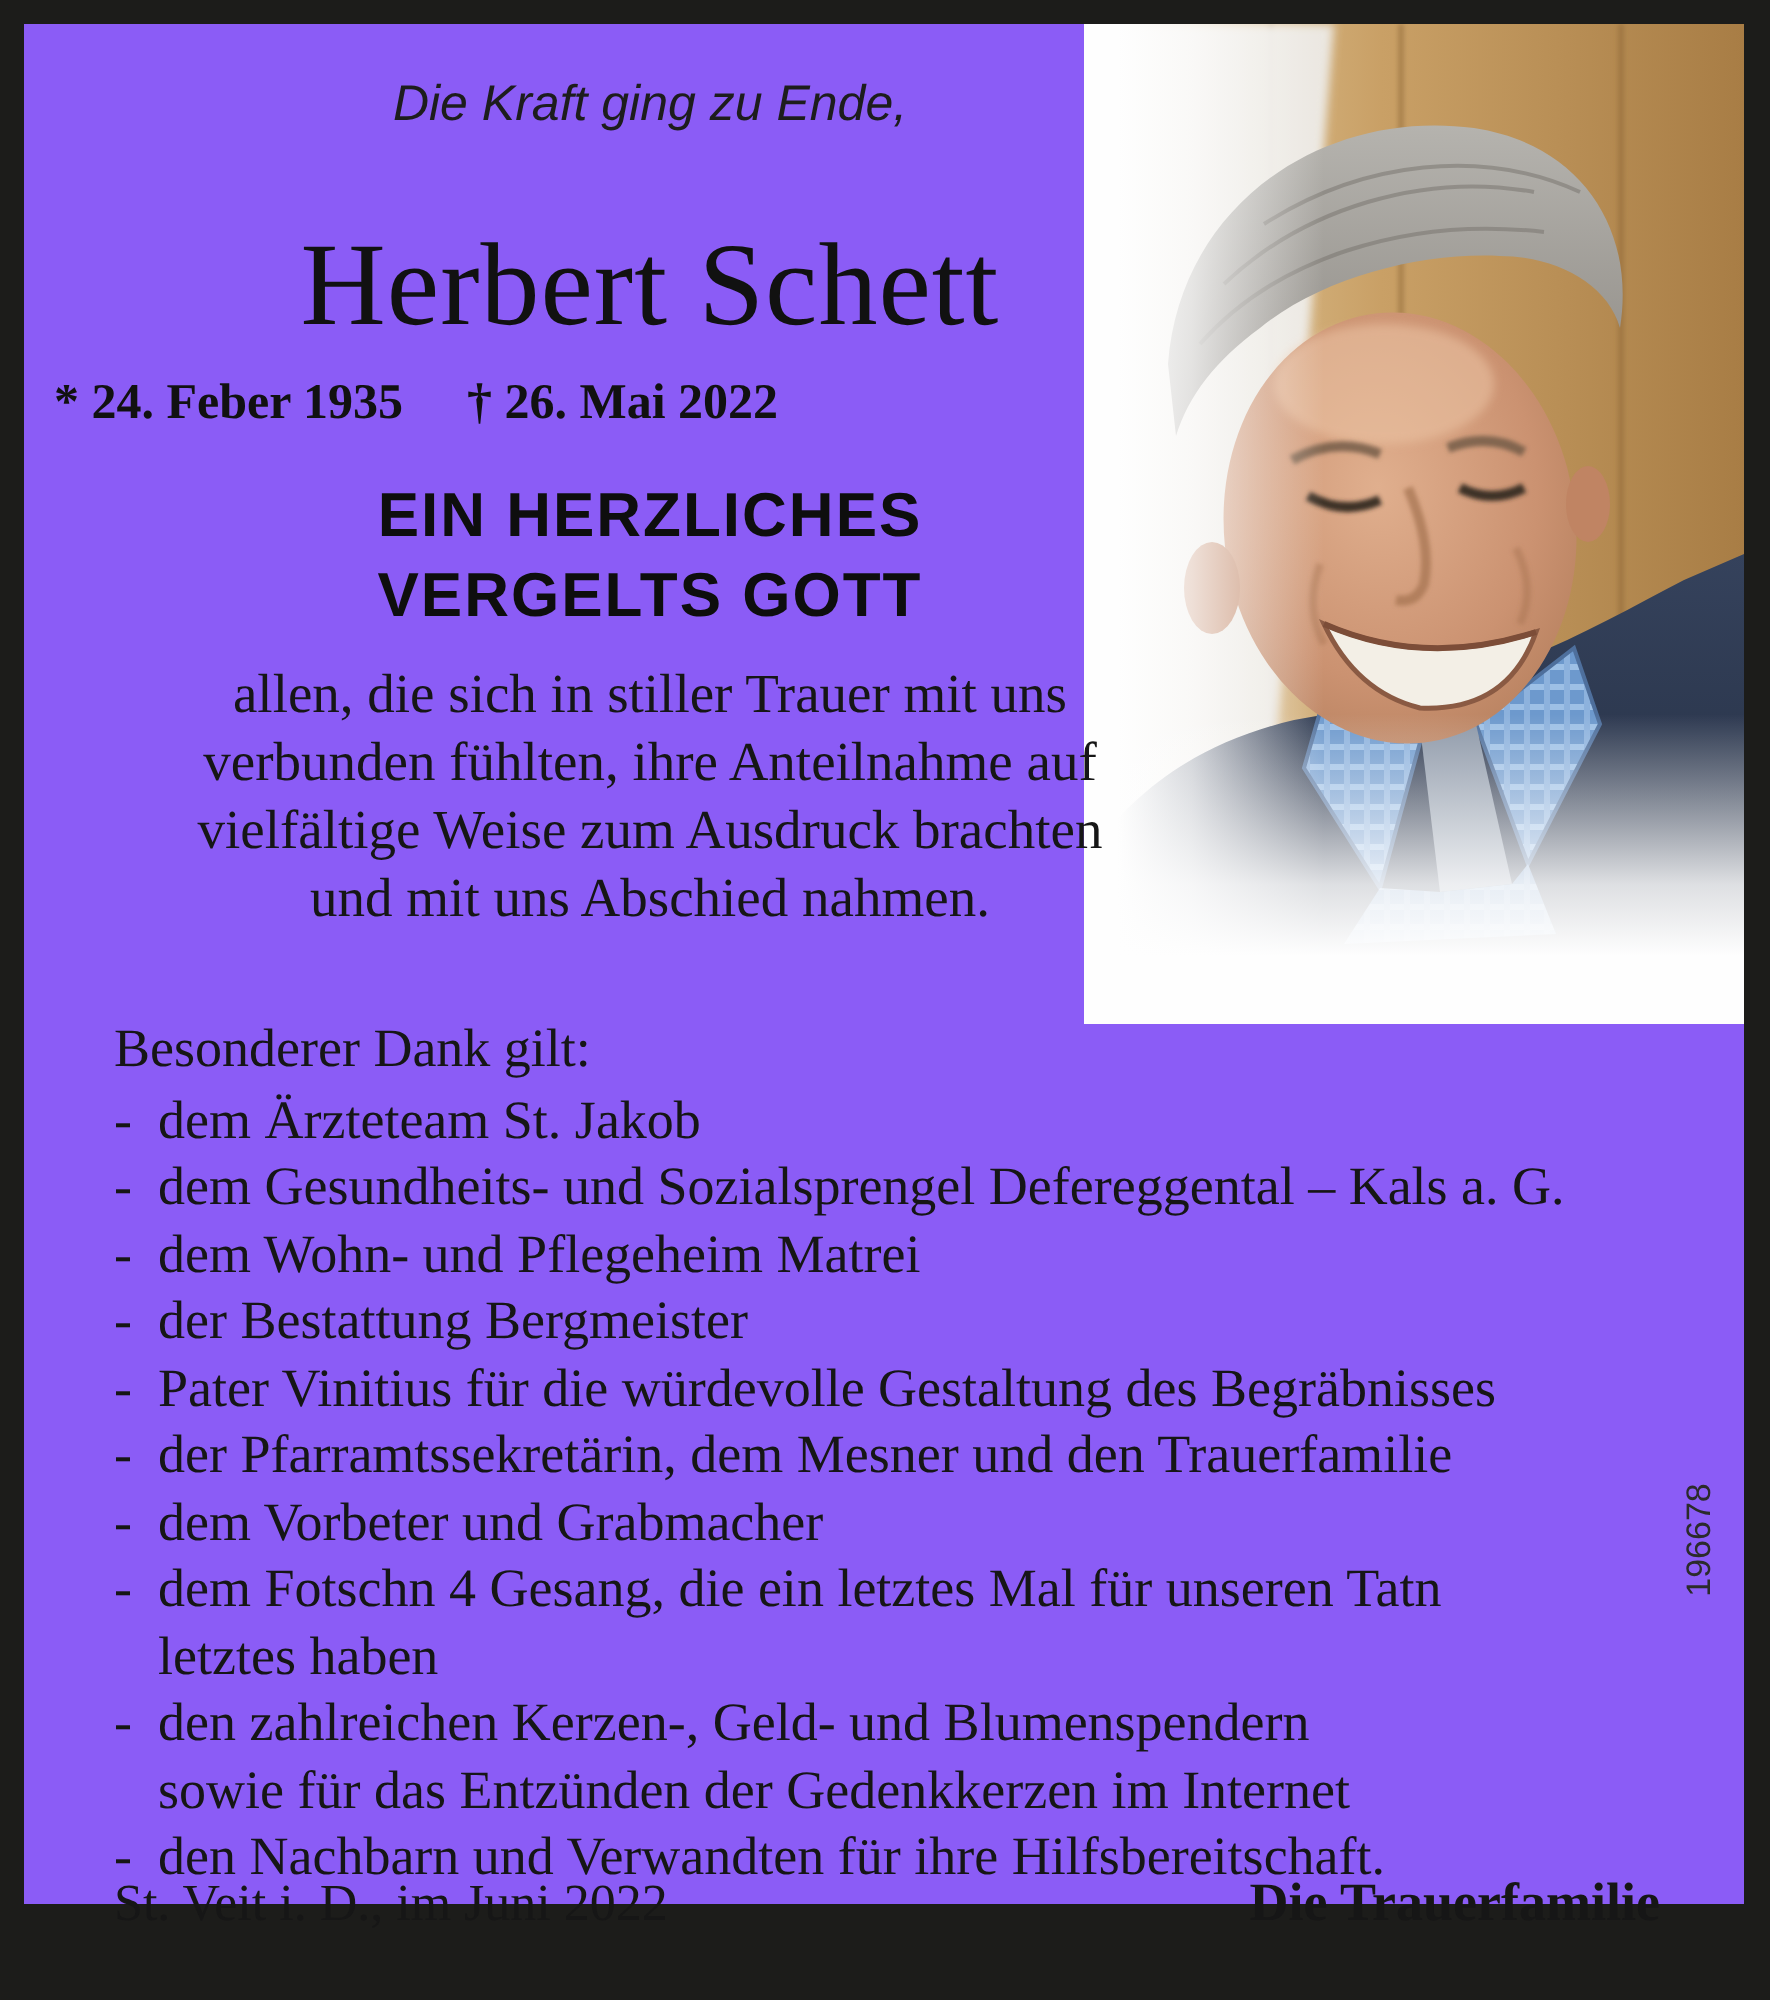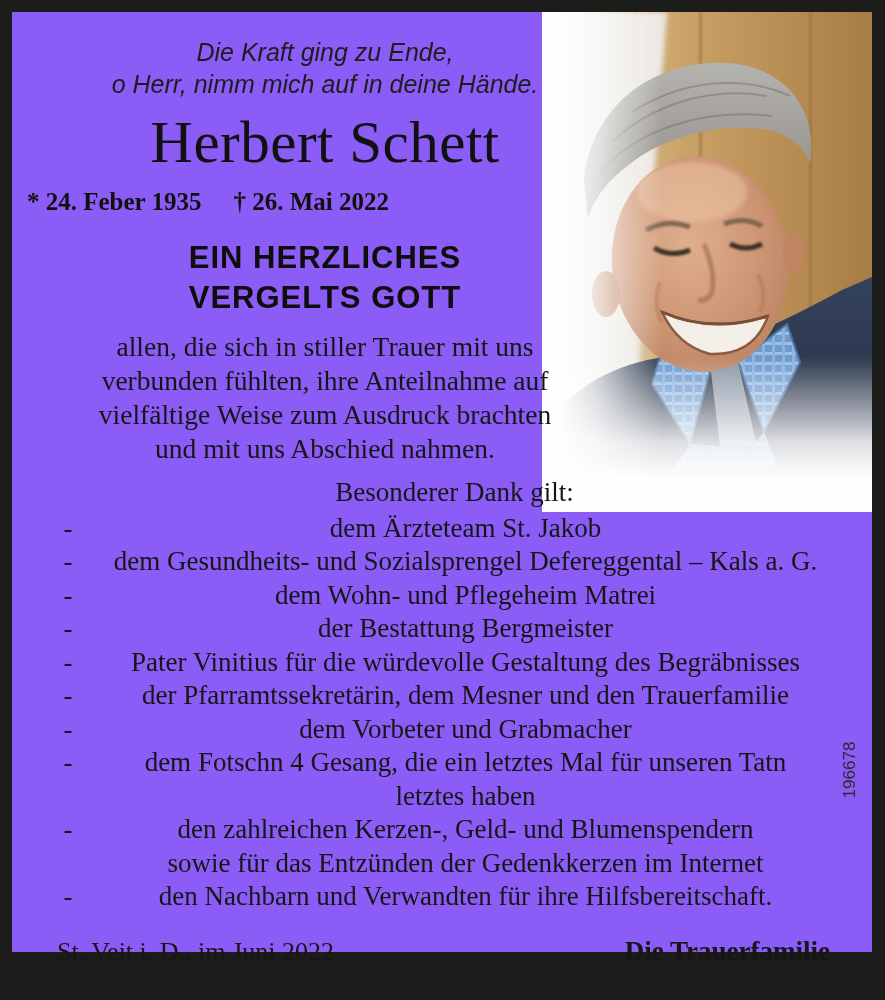--- a/index.html
+++ b/index.html
@@ -66,22 +66,22 @@
     font-weight:bold;
     font-size:31px; line-height:40px;
     letter-spacing:1px;
     color:#0e0e0e;
   }
   .intro {
     top:318px;
     font-size:27.5px; line-height:34px;
   }
   .thanks {
-    top:464px; left:45px; right:20px;
-    text-align:center;
+    top:496px; left:45px; right:20px;
+    text-align:left;
     font-size:27px; line-height:33.5px;
   }
   .thanks-title { margin-bottom:2px; }
   .thanks-list { list-style:none; }
   .thanks-list li { display:flex; }
   .dash { width:22px; flex:none; }
   .item-lines { flex:1; }
   .item-lines .l { display:block; }
   .footer {
     top:924px; left:45px; right:42px;
@@ -187,21 +187,20 @@
           <path d="M90 100 C 140 68, 200 62, 248 84"></path>
         </g>
       </g>
     </svg>
     <div class="fade-left"></div>
     <div class="fade-bottom"></div>
   </div>
 
   <div class="block centercol quote">
     <div>Die Kraft ging zu Ende,</div>
-    <div>o Herr, nimm mich auf in deine Hände.</div>
   </div>
 
   <h1 class="block centercol name">Herbert Schett</h1>
 
   <div class="block centercol dates">
     <span>* 24. Feber 1935</span>
     <span>† 26. Mai 2022</span>
   </div>
 
   <div class="block centercol intro">

